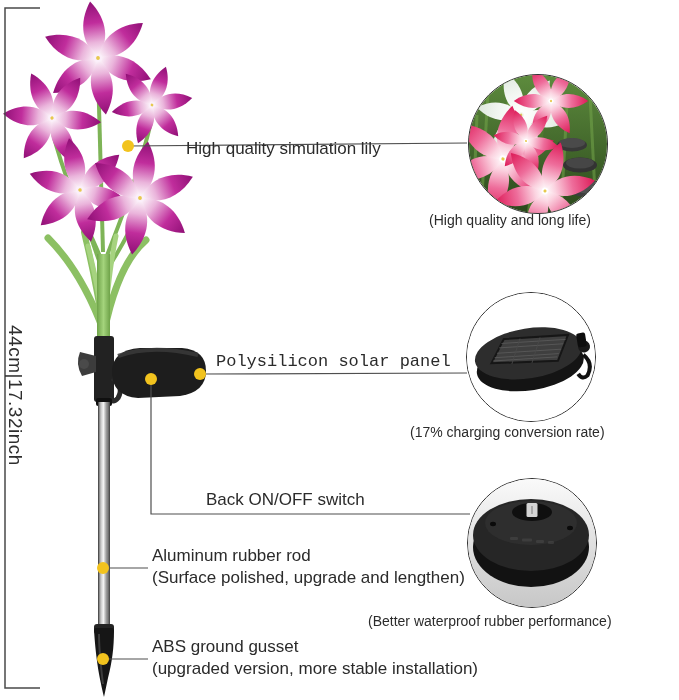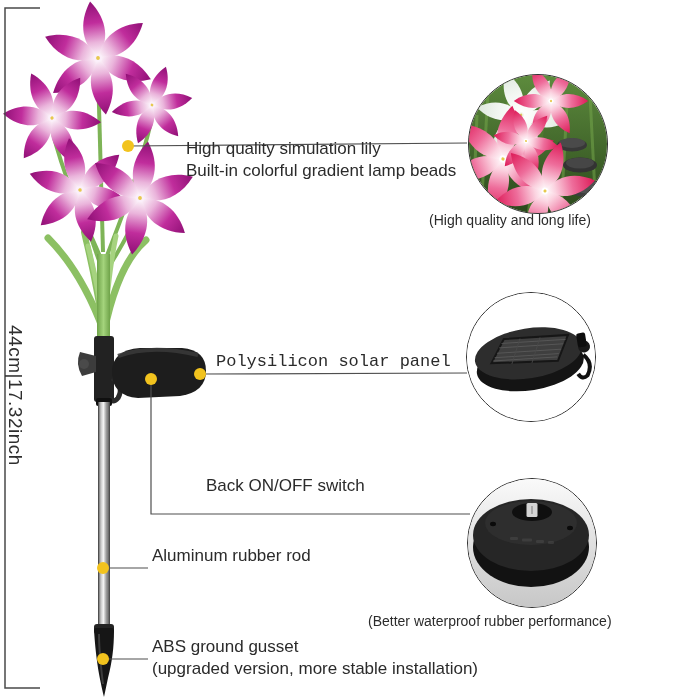--- a/index.html
+++ b/index.html
@@ -161,29 +161,29 @@
       <circle cx="200" cy="374" r="6"></circle>
       <circle cx="103" cy="568" r="6"></circle>
       <circle cx="103" cy="659" r="6"></circle>
     </g>
   </svg>
 
   <div class="dim-label">44cm|17.32inch</div>
 
   <div class="label" style="left:186px;top:93px;margin-top:45px;">
     <div>High quality simulation lily</div>
-    <div>Built-in colorful gradient lamp beads</div>
   </div>
 
   <div class="label" style="left:216px;top:351px;font-family:Liberation Mono, monospace;">Polysilicon solar panel</div>
 
-  <div class="label" style="left:206px;top:475px;">Back ON/OFF switch</div>
+  <div class="label" style="left:206px;top:489px;">Back ON/OFF switch</div>
 
   <div class="label" style="left:152px;top:545px;">
     <div>Aluminum rubber rod</div>
+    <div>(Surface polished, upgrade and lengthen)</div>
   </div>
 
   <div class="label" style="left:152px;top:636px;">
     <div>ABS ground gusset</div>
     <div>(upgraded version, more stable installation)</div>
   </div>
 
   <div class="inset" style="left:468px;top:74px;width:138px;height:138px;">
     <svg width="138" height="138" viewBox="0 0 138 138">
       <rect width="138" height="138" fill="url(#grassGrad)"></rect>
@@ -232,20 +232,21 @@
         <g stroke="#4a4a4a" stroke-width="0.8">
           <path d="M56,44 L44,68"></path>
             <path d="M76,46 L64,70"></path>
         </g>
         <circle cx="118" cy="62" r="6" fill="#181818"></circle>
         <rect x="112" y="48" width="9" height="14" rx="2" fill="#0d0d0d"></rect>
         <path d="M116,70 Q125,80 117,91 Q111,95 108,88" stroke="#111111" stroke-width="4" fill="none"></path>
       </g>
     </svg>
   </div>
+  <div class="caption" style="left:410px;top:424px;width:260px;">(17% charging conversion rate)</div>
 
   <div class="inset" style="left:467px;top:478px;width:128px;height:128px;">
     <svg width="128" height="128" viewBox="0 0 128 128">
       <rect width="128" height="128" fill="url(#bgGray)"></rect>
       <g>
         <ellipse cx="63" cy="68" rx="58" ry="40" fill="#121212"></ellipse>
         <ellipse cx="63" cy="56" rx="58" ry="36" fill="#262626"></ellipse>
         <ellipse cx="63" cy="44" rx="46" ry="22" fill="#2e2e2e"></ellipse>
         <ellipse cx="64" cy="33" rx="20" ry="9" fill="#0f0f0f"></ellipse>
         <rect x="58.5" y="24" width="11" height="14" rx="1.5" fill="#d4d4d4"></rect>

